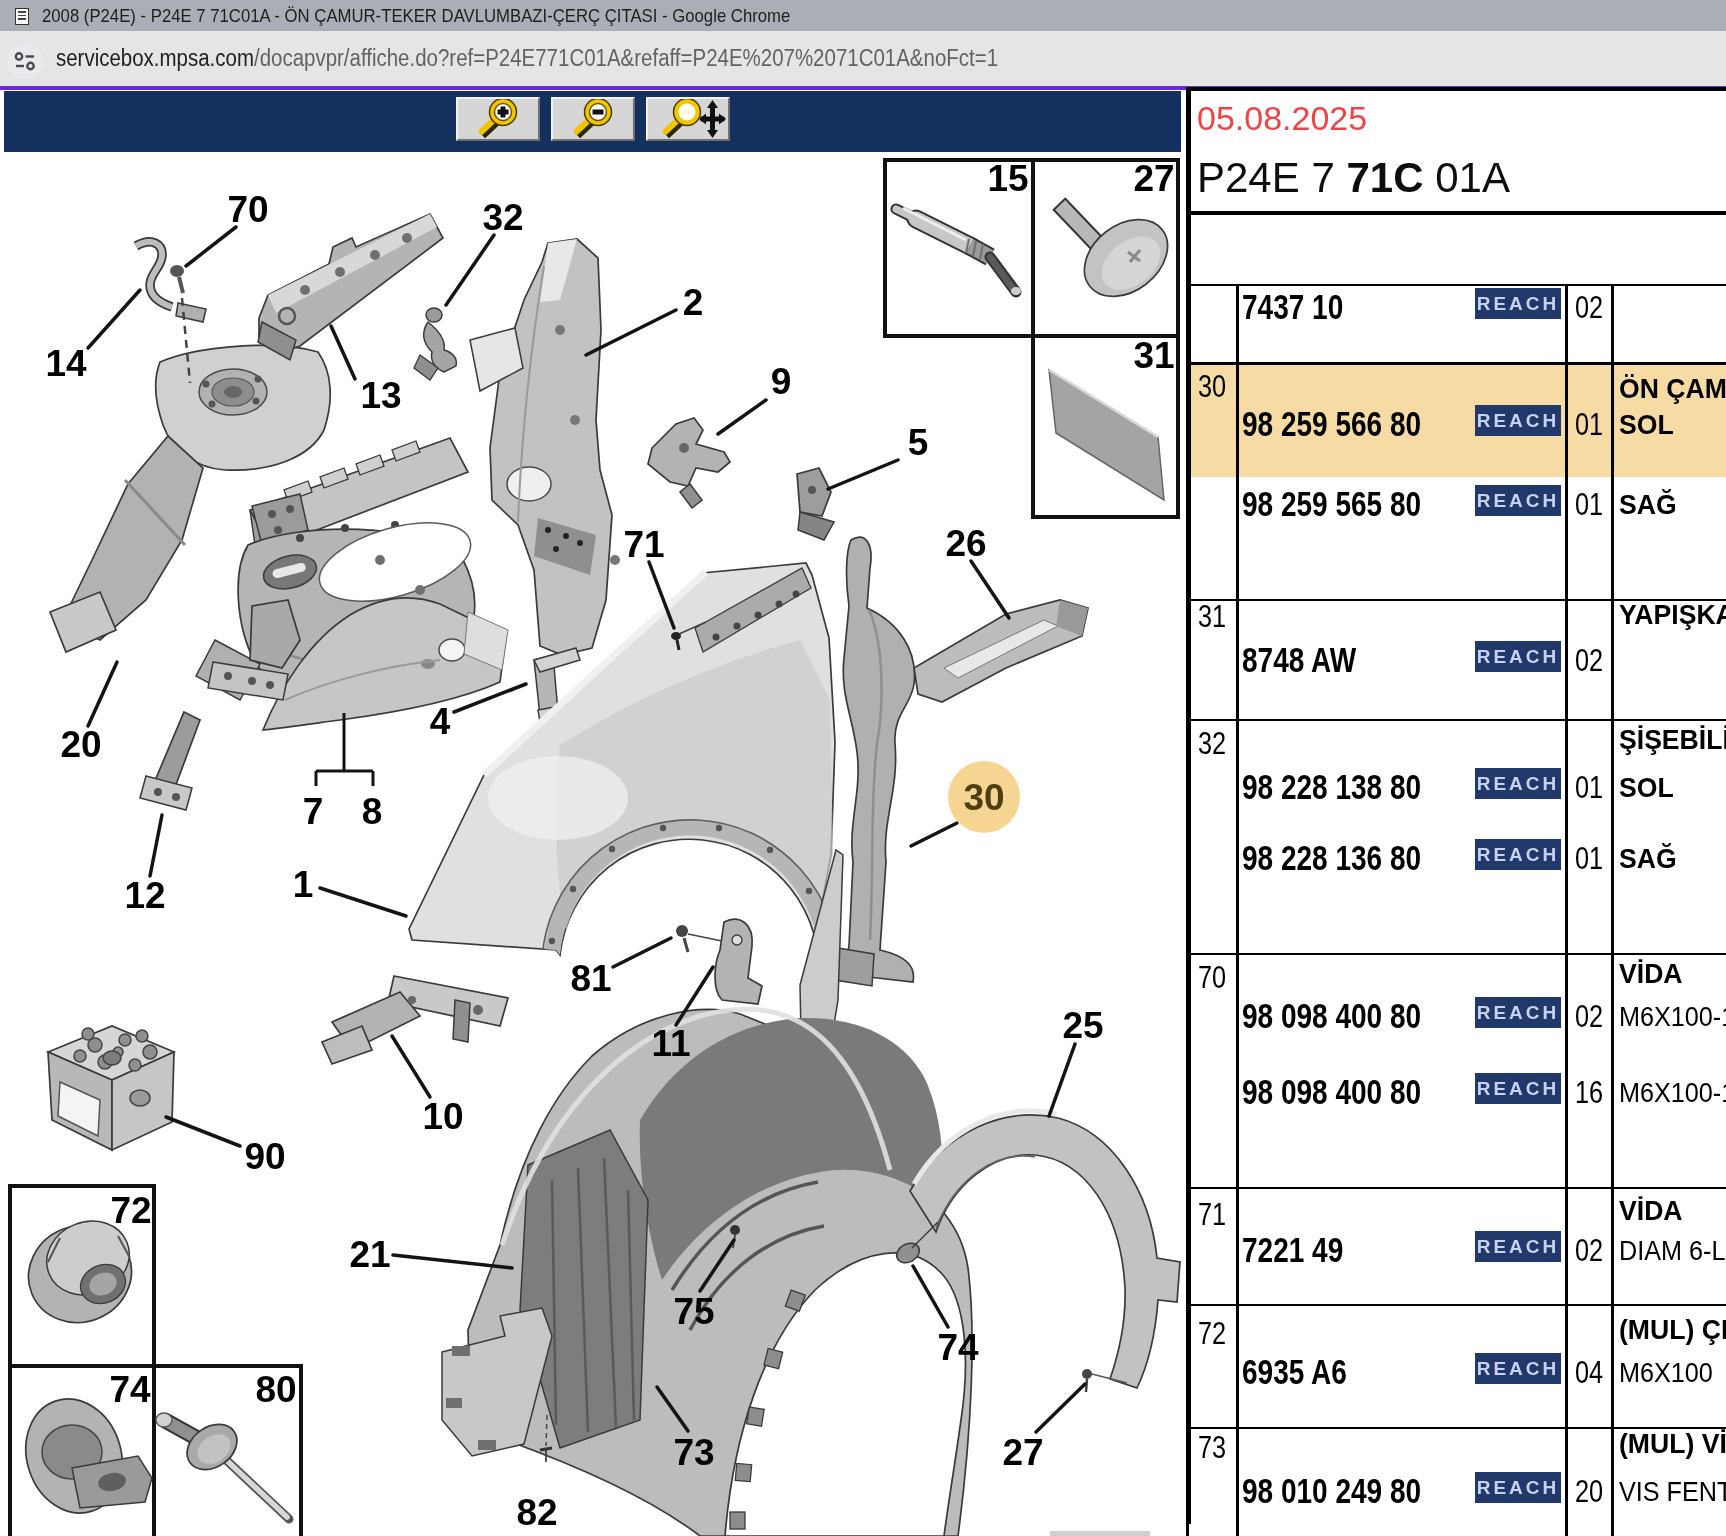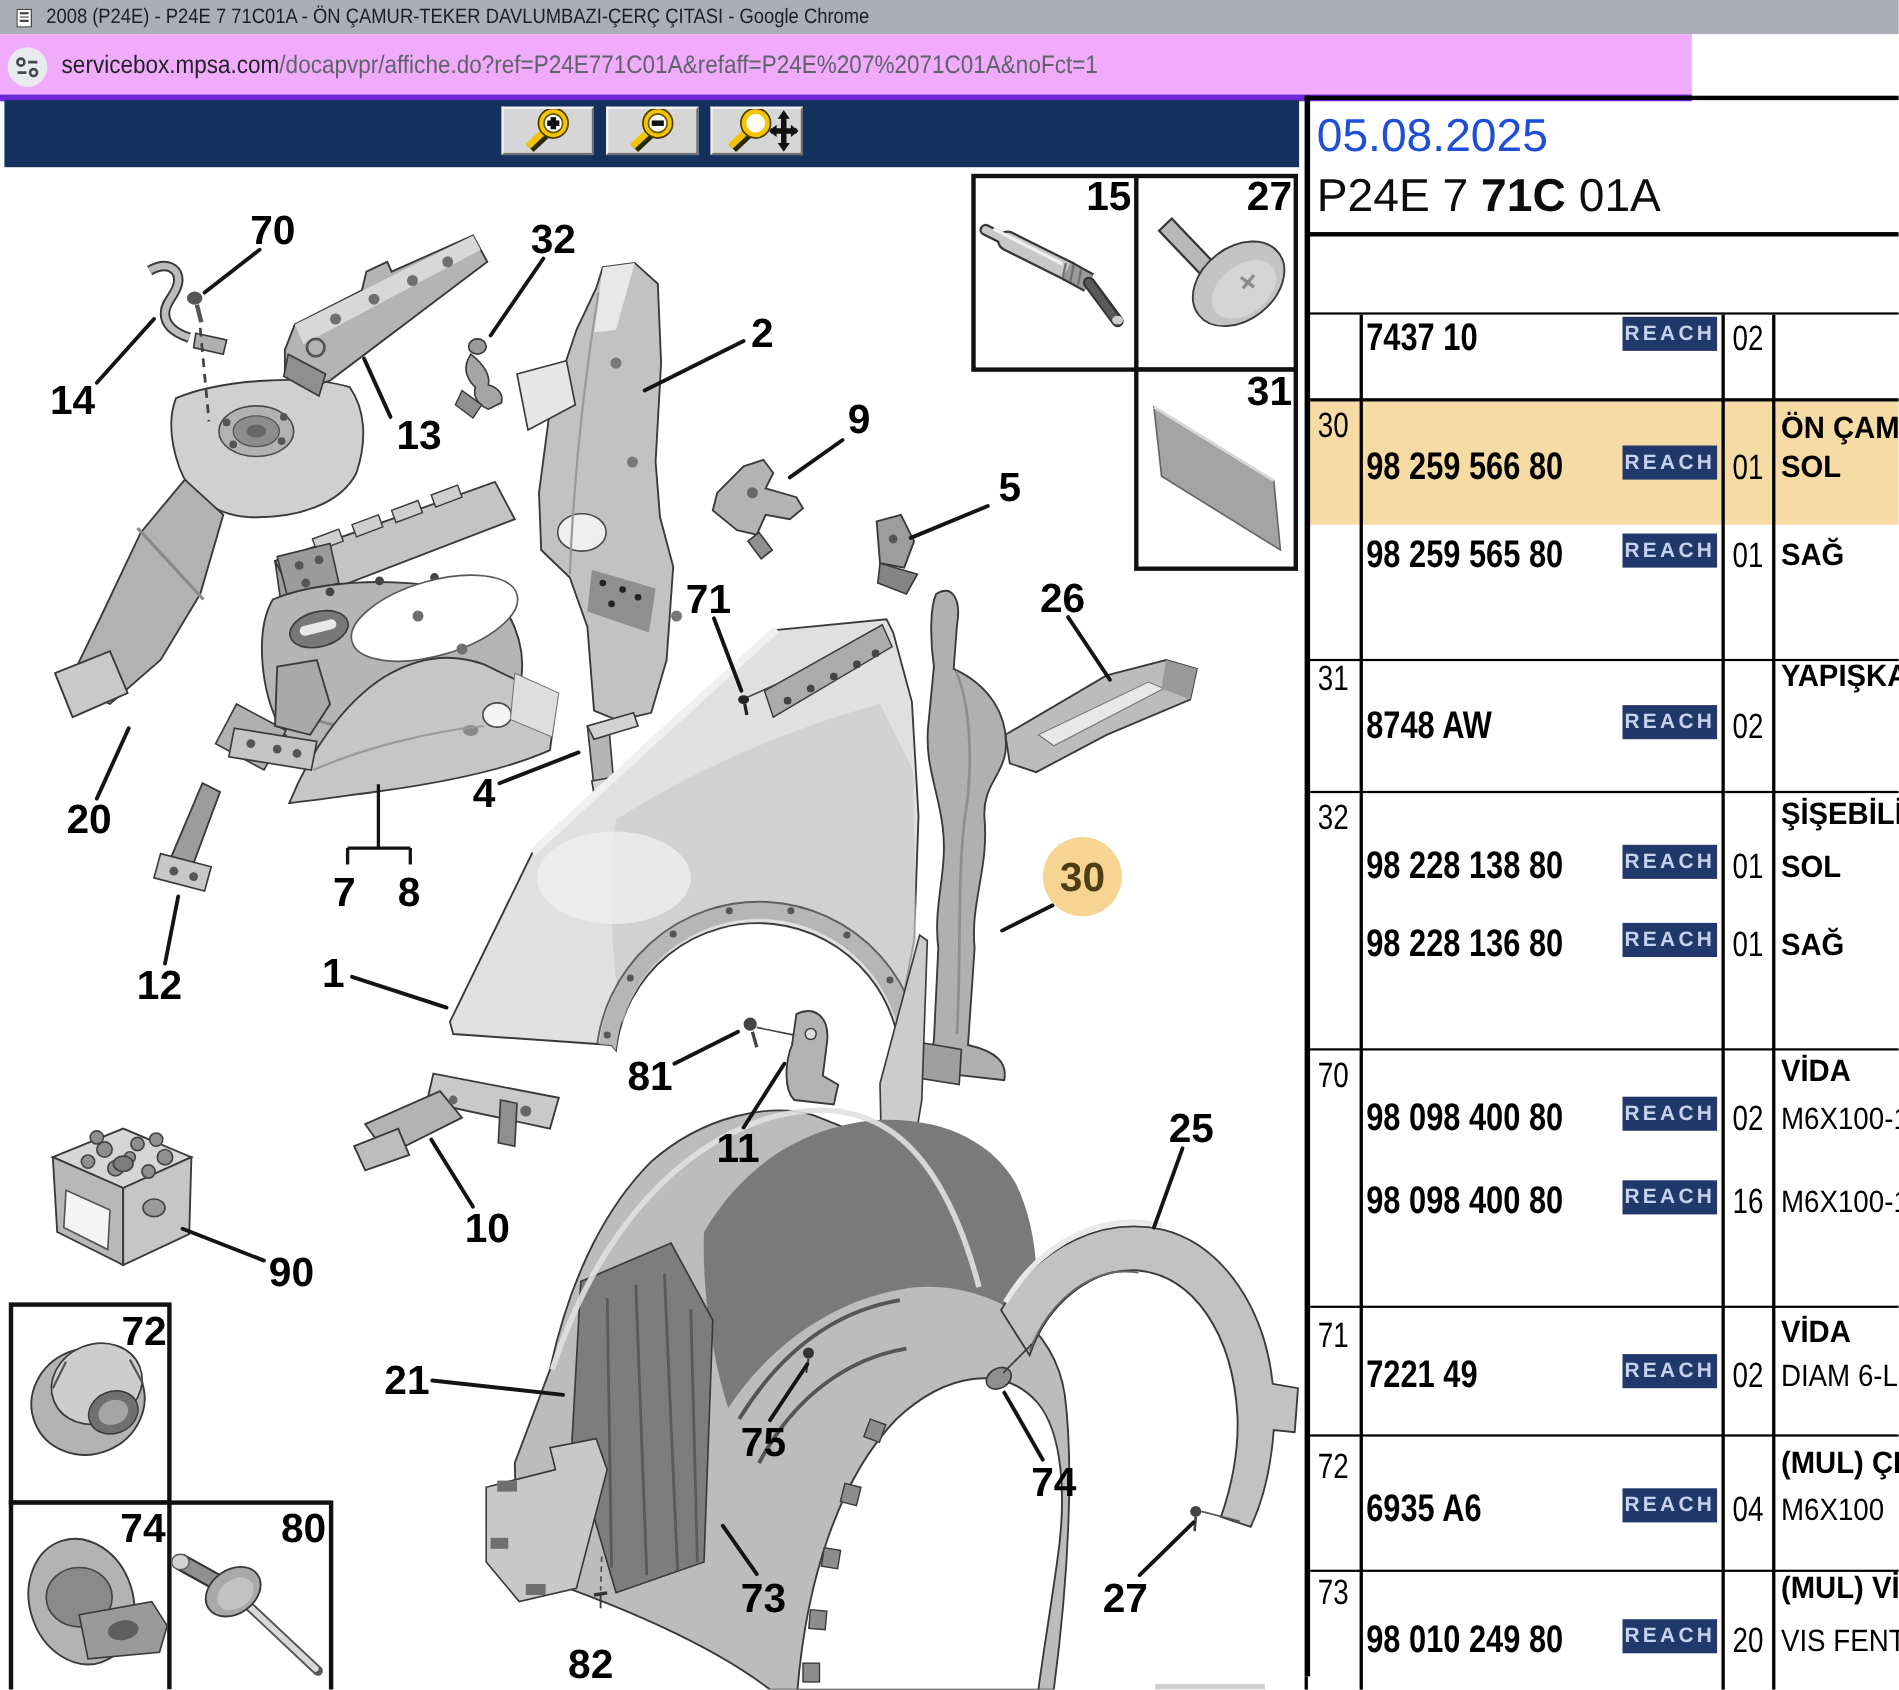--- a/index.html
+++ b/index.html
@@ -1,36 +1,36 @@
 <!DOCTYPE html>
 <html><head>
 <meta charset="utf-8">
 <style>
 html,body{margin:0;padding:0;width:1726px;height:1536px;overflow:hidden;background:#ffffff;font-family:"Liberation Sans",sans-serif;}
 #titlebar{position:absolute;left:0;top:0;width:1726px;height:31px;background:#abaeb6;}
 #titlebar .t{position:absolute;left:42px;top:5px;font-size:19px;color:#1e1e1e;white-space:nowrap;transform:scaleX(0.88);transform-origin:0 0;}
 #docicon{position:absolute;left:15px;top:8px;width:12px;height:15px;background:#fff;border:1.5px solid #333;}
 #docicon i{display:block;height:1.5px;background:#444;margin:2px 2px 0 2px;}
-#urlbar{position:absolute;left:0;top:31px;width:1538px;height:55px;background:#f0abfc;border-bottom:6px solid #6d28d9;}
+#urlbar{position:absolute;left:0;top:31px;width:1726px;height:55px;background:#e5e5e5;border-bottom:4px solid #6d28d9;}
 #tuneicon{position:absolute;left:7px;top:12px;width:36px;height:36px;border-radius:50%;background:#e9eaed;}
 #urltext{position:absolute;left:56px;top:14px;font-size:23px;color:#202124;white-space:nowrap;transform:scaleX(0.89);transform-origin:0 0;}
 #urltext .p{color:#5f6368;}
 #navband{position:absolute;left:4px;top:91px;width:1177px;height:61px;background:#14305e;}
 .zbtn{position:absolute;top:97px;width:84px;height:44px;background:#d6d6d6;border-top:2px solid #f2f2f2;border-left:2px solid #f2f2f2;border-right:2px solid #6f6f6f;border-bottom:2px solid #6f6f6f;box-sizing:border-box;}
 
 .tl{position:absolute;background:#000;}
 .txt{position:absolute;white-space:nowrap;color:#000;}
 .it{font-size:32px;transform:scaleX(0.79);transform-origin:0 0;}
 .pn{font-size:35px;font-weight:bold;transform:scaleX(0.80);transform-origin:0 0;}
 .qty{font-size:32px;transform:scaleX(0.79);transform-origin:0 0;margin-top:2px;}
 .db{font-size:28px;font-weight:bold;transform:scaleX(0.95);transform-origin:0 0;margin-top:2px;}
 .dr{font-size:28px;transform:scaleX(0.9);transform-origin:0 0;margin-top:2px;}
 .reach{position:absolute;width:86px;height:31px;background:#21386b;color:#c7d3ee;font-weight:bold;font-size:19px;letter-spacing:3px;text-align:center;line-height:31px;}
 #hl30{position:absolute;left:1190px;top:365px;width:536px;height:112px;background:#f6dba4;}
-#hdr{position:absolute;left:1197px;font-size:42px;color:#1d4ed8;}
+#hdr{position:absolute;left:1197px;font-size:34px;color:#ef4444;}
 #hdr2{position:absolute;left:1197px;top:154px;font-size:42px;color:#0d0d0d;}
 </style>
 </head>
 <body>
 <div id="titlebar">
     <div id="docicon">
       <i></i>
       <i></i>
       <i></i>
     </div>

